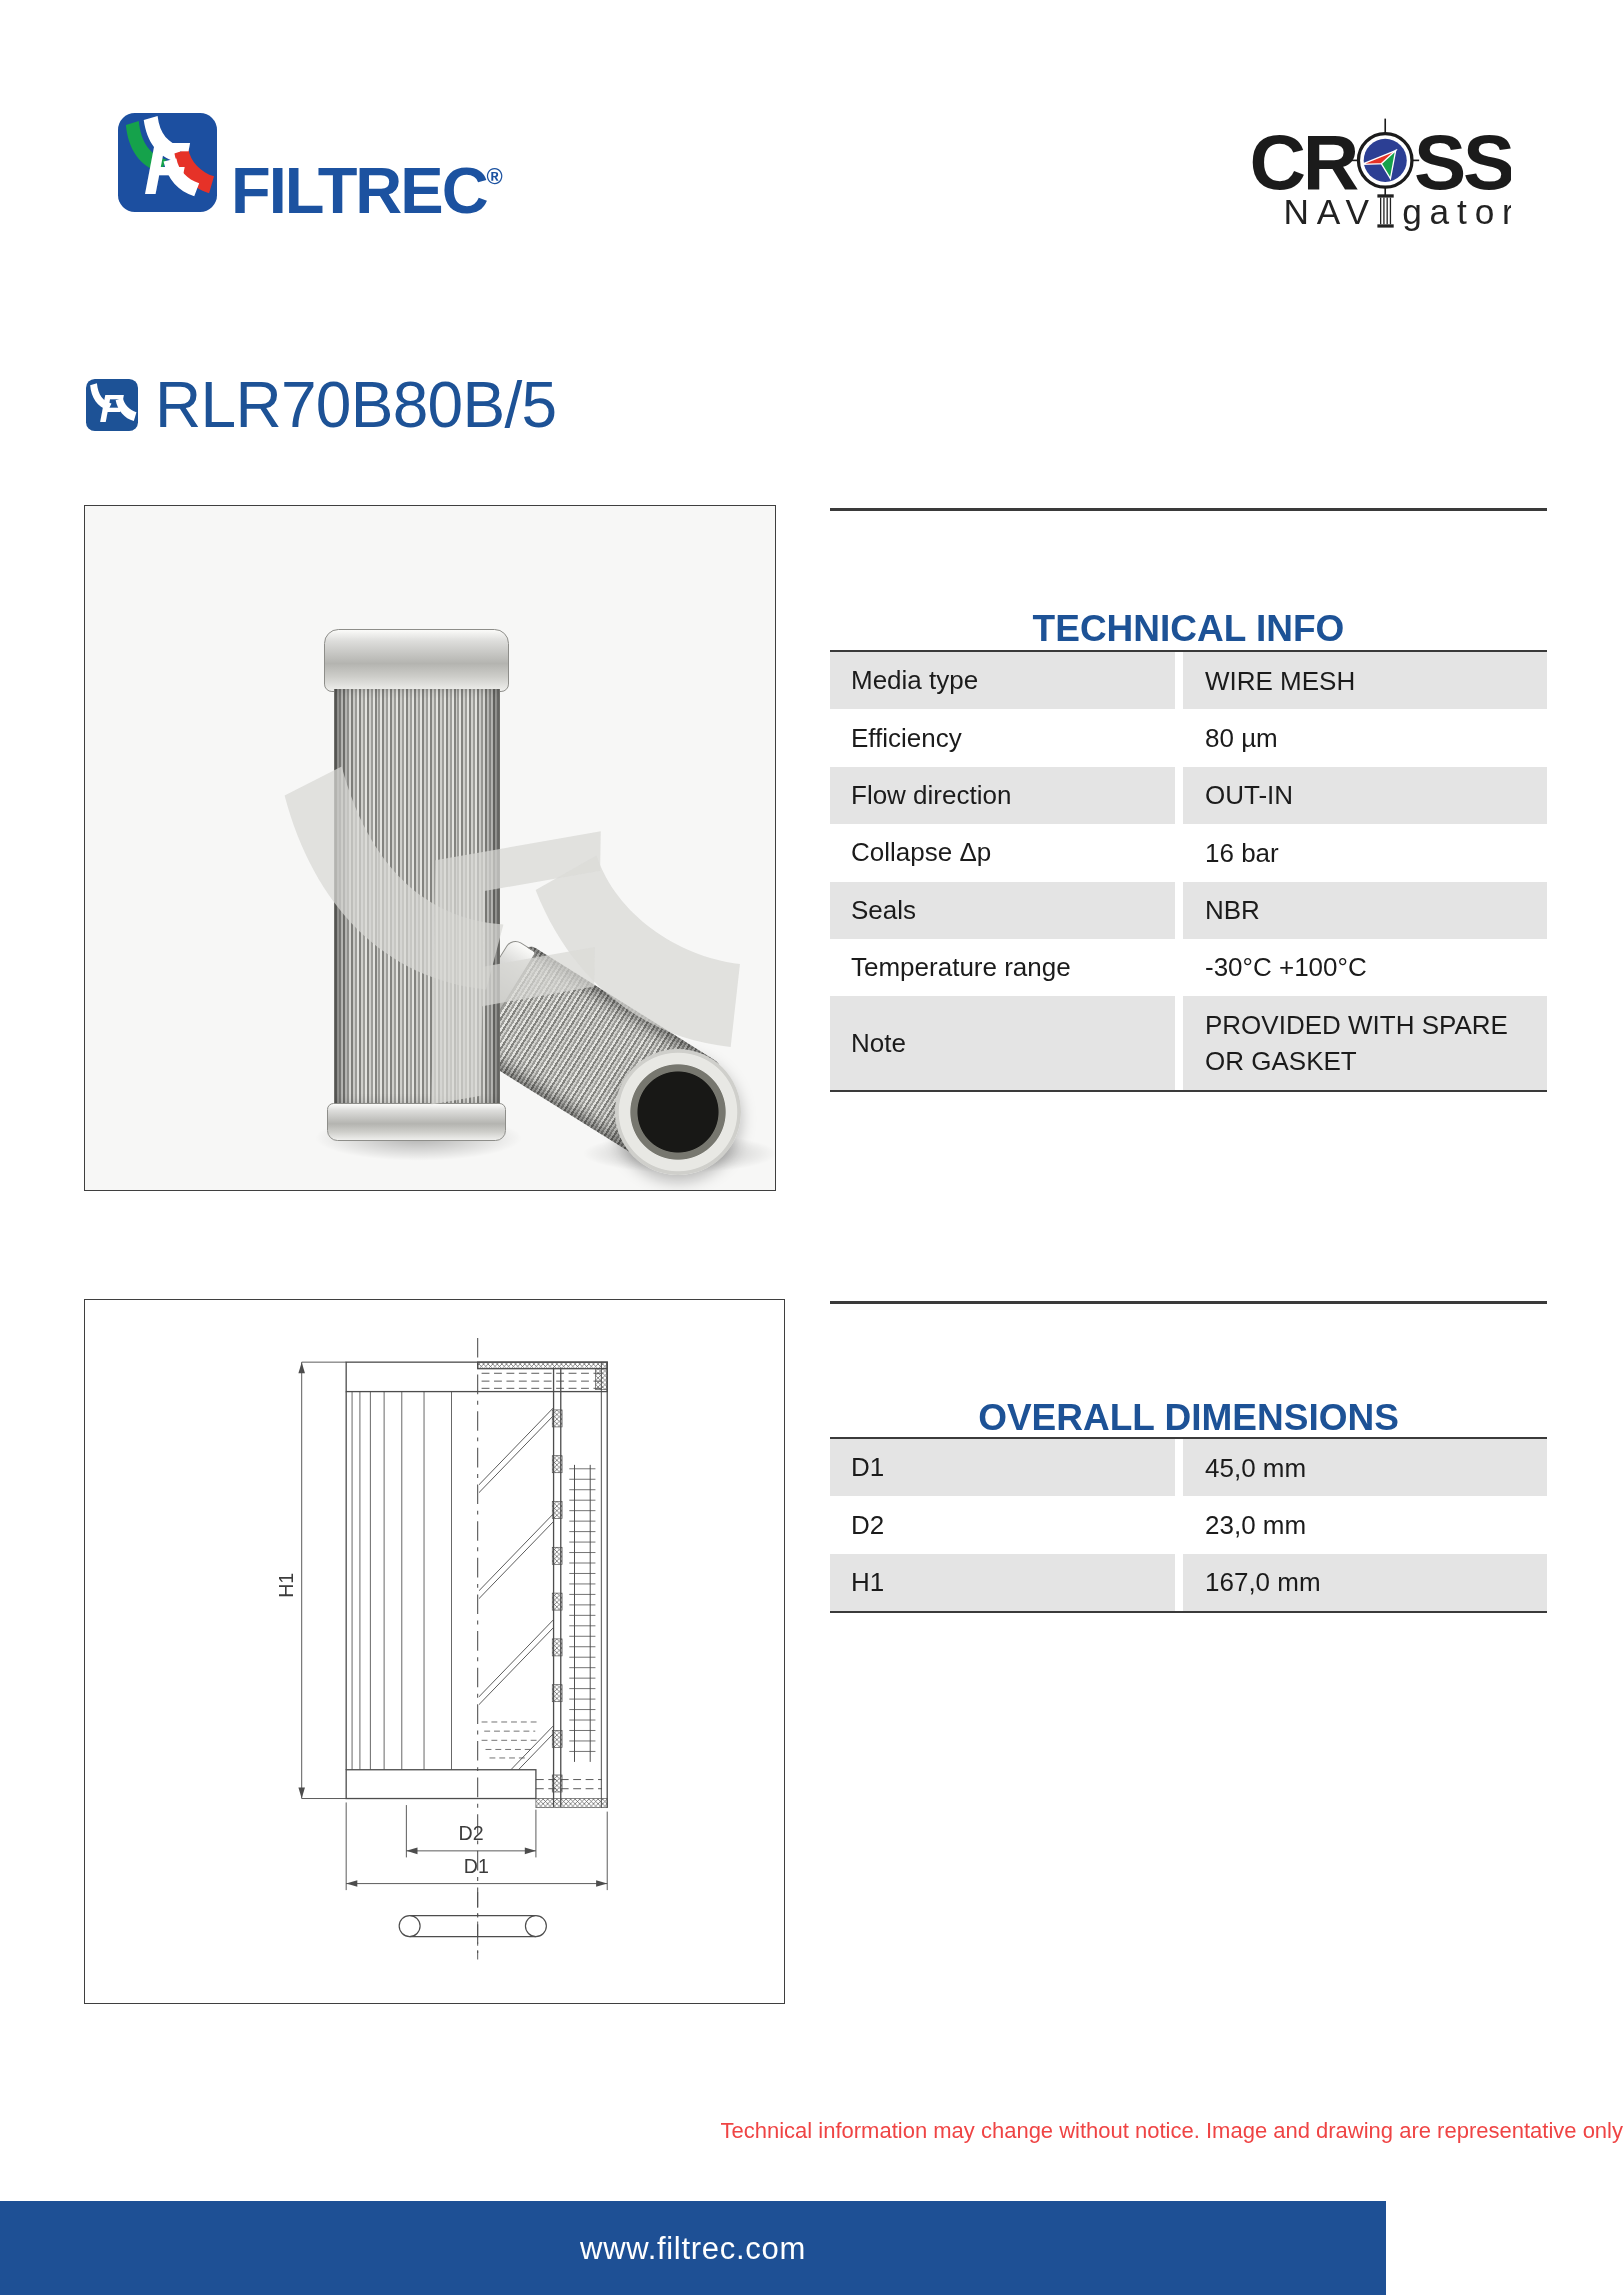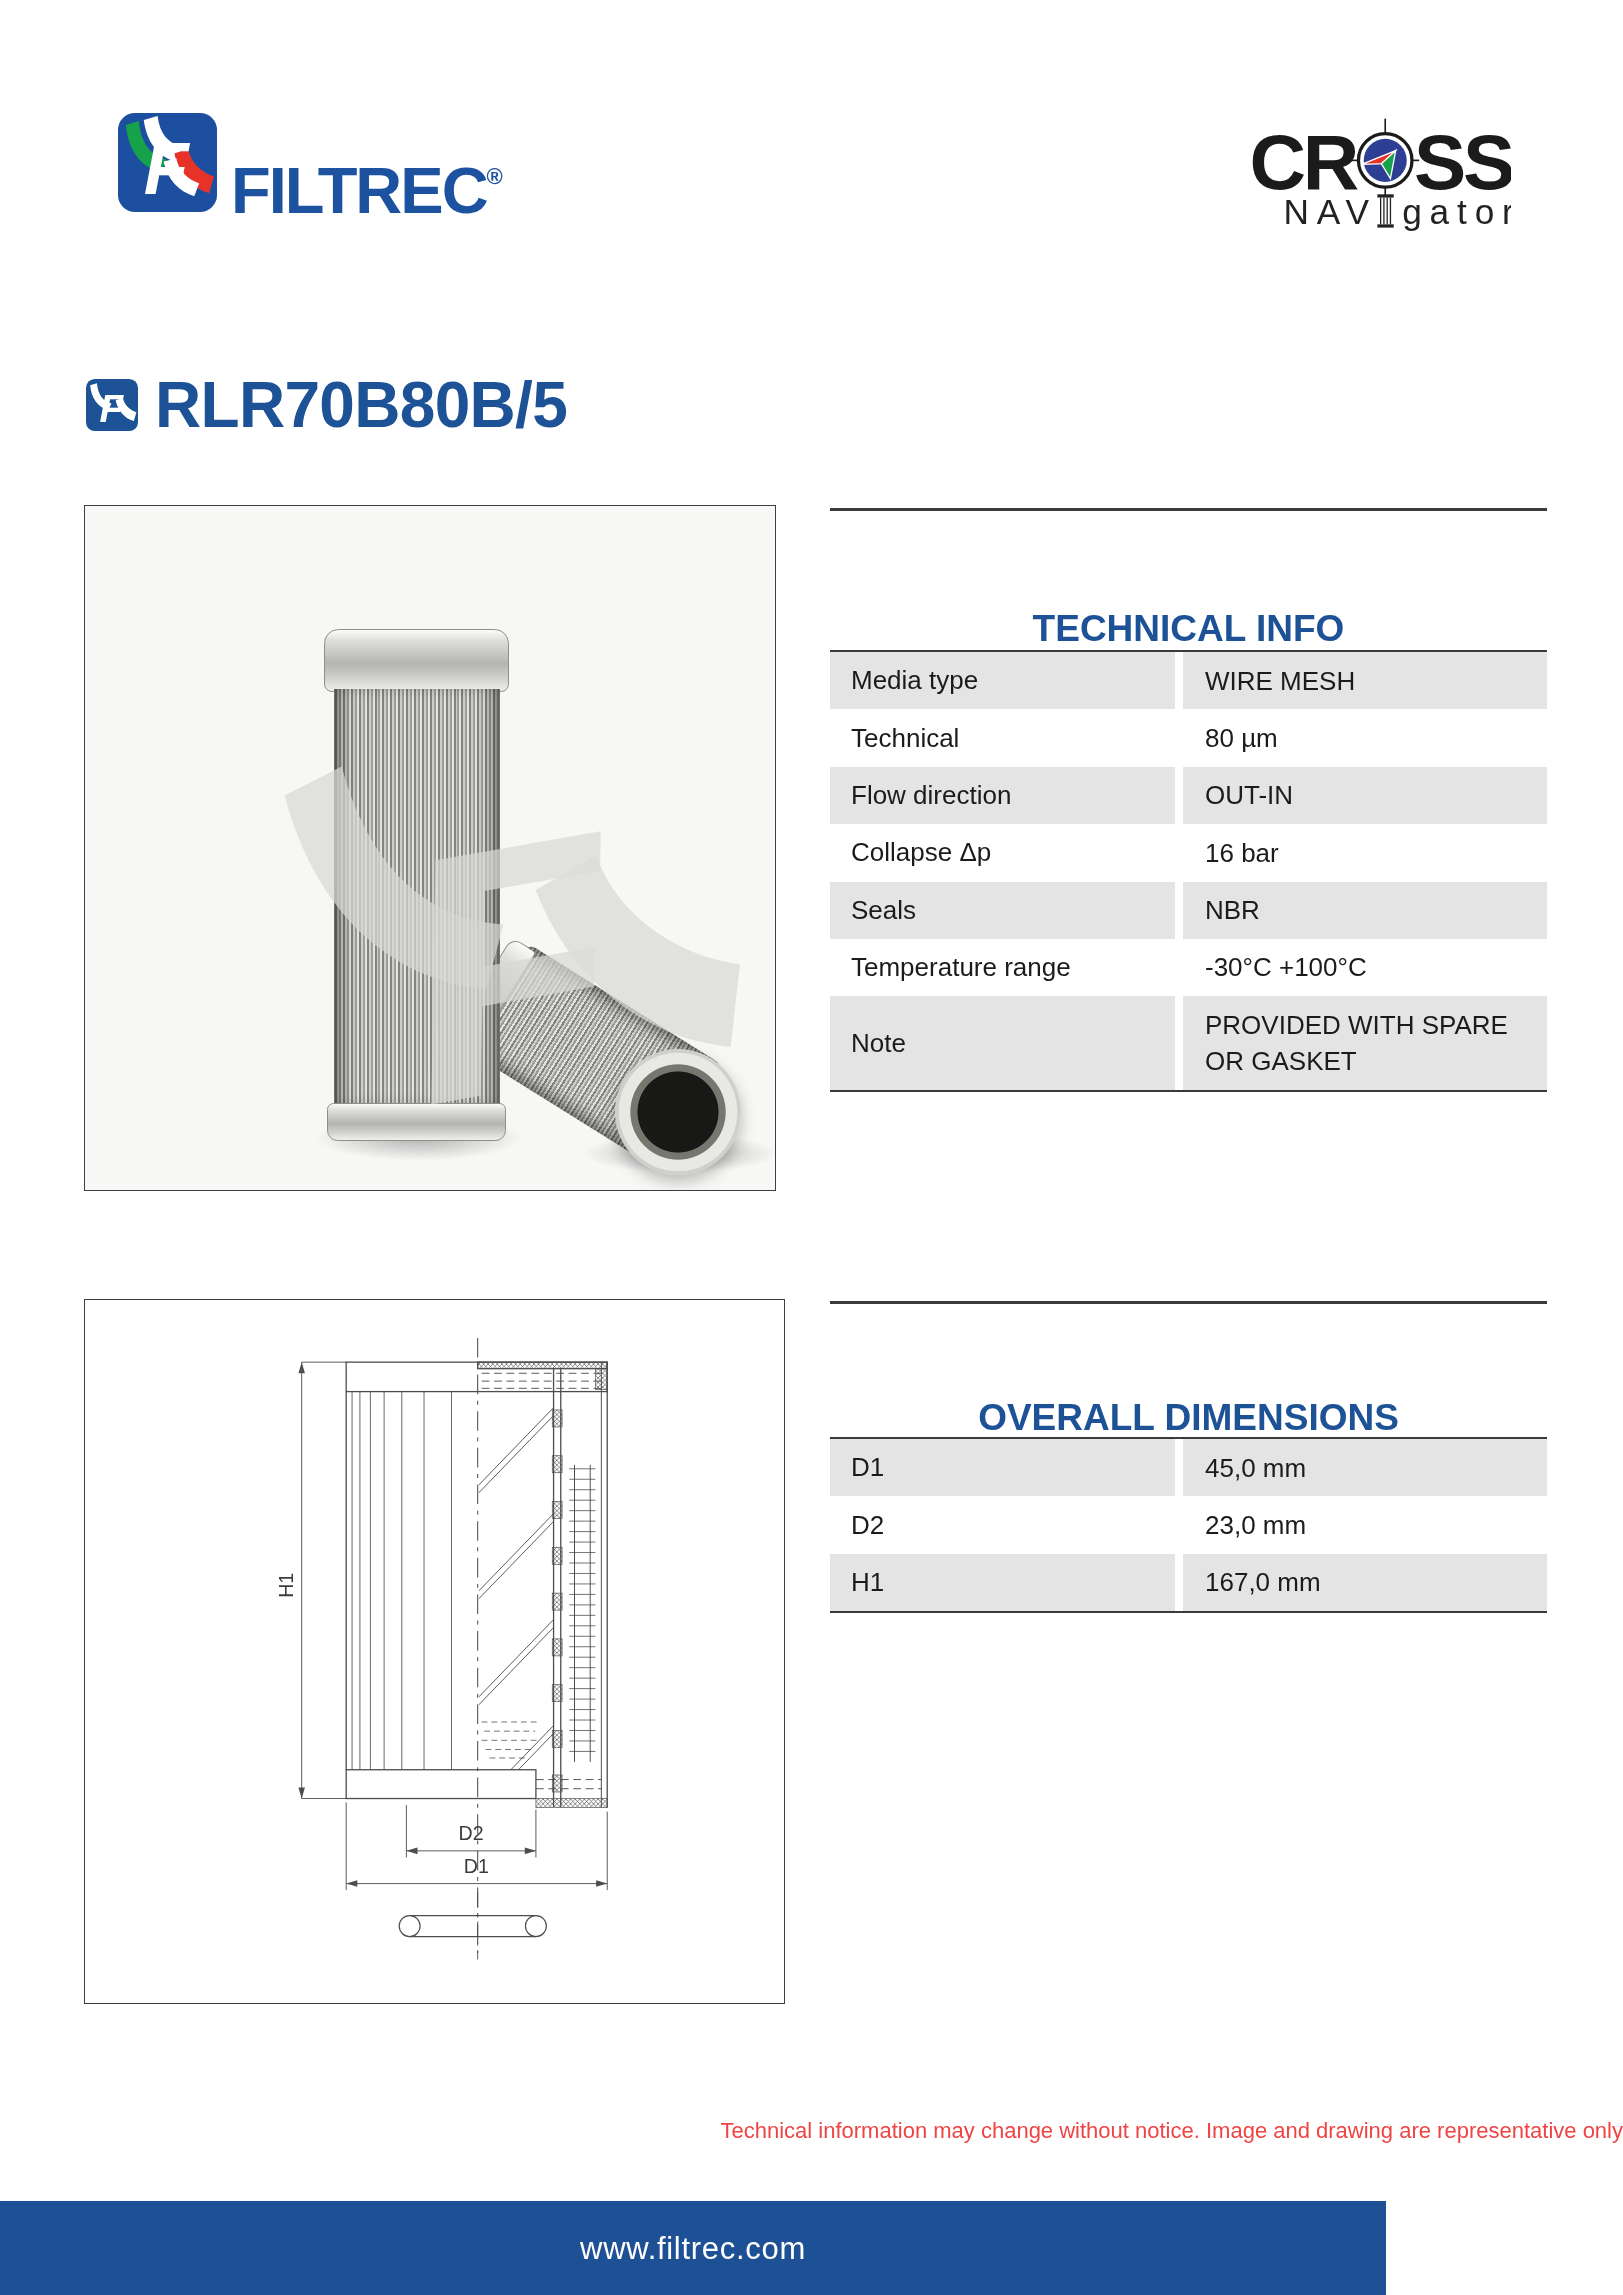--- a/index.html
+++ b/index.html
@@ -11,21 +11,21 @@
   .filtrec-logo { position:absolute; left:118px; top:113px; width:406px; height:105px; }
   .filtrec-mark { position:absolute; left:0; top:0; width:99px; height:99px; }
   .filtrec-word { position:absolute; left:113px; top:14.4px; font-size:65px; font-weight:bold;
                   color:#1c52a0; letter-spacing:-2px;margin-top:26px; }
   .filtrec-reg  { font-size:22px; vertical-align:29px; letter-spacing:0; }
   .cross-logo { position:absolute; left:1249px; top:116px; width:262px; height:124px; }
 
   
   .title-row { position:absolute; left:86px; top:373px; height:63px; display:flex; align-items:center; }
   .title-icon { width:52px; height:56px; margin-right:17px; }
-  .product-code { font-size:64px; font-weight:bold; color:#1d5296; letter-spacing:-0.7px; }
+  .product-code { font-size:64px; font-weight:normal; color:#1d5296; letter-spacing:-0.7px; }
 
   
   .photo-panel { position:absolute; left:84px; top:505px; width:692px; height:686px;
                  border:1.3px solid #3f3f3f; background:#f7f7f6; overflow:hidden; }
   .drawing-panel { position:absolute; left:84px; top:1299px; width:701px; height:705px;
                    border:1.3px solid #3f3f3f; background:#ffffff; }
 
   
   .cap-metal { background:linear-gradient(180deg,#fbfbf9 0%,#dddddb 18%,#b4b4b0 55%,#cfcfcb 78%,#efefed 100%);
                border:0.7px solid #8e8e8a; }
@@ -146,21 +146,21 @@
   <div class="section-title" style="top:560px;">TECHNICAL INFO</div>
   <div class="spec-table" style="top:650px;" id="tech-rows">
   <div class="trow">
     <div class="cell label">Media type</div>
     <div class="cell value">
           <span>WIRE MESH</span>
         </div>
   </div>
 
   <div class="trow">
-    <div class="cell label">Technical</div>
+    <div class="cell label">Efficiency</div>
     <div class="cell value">
           <span>80 µm</span>
         </div>
   </div>
 
   <div class="trow">
     <div class="cell label">Flow direction</div>
     <div class="cell value">
           <span>OUT-IN</span>
         </div>

